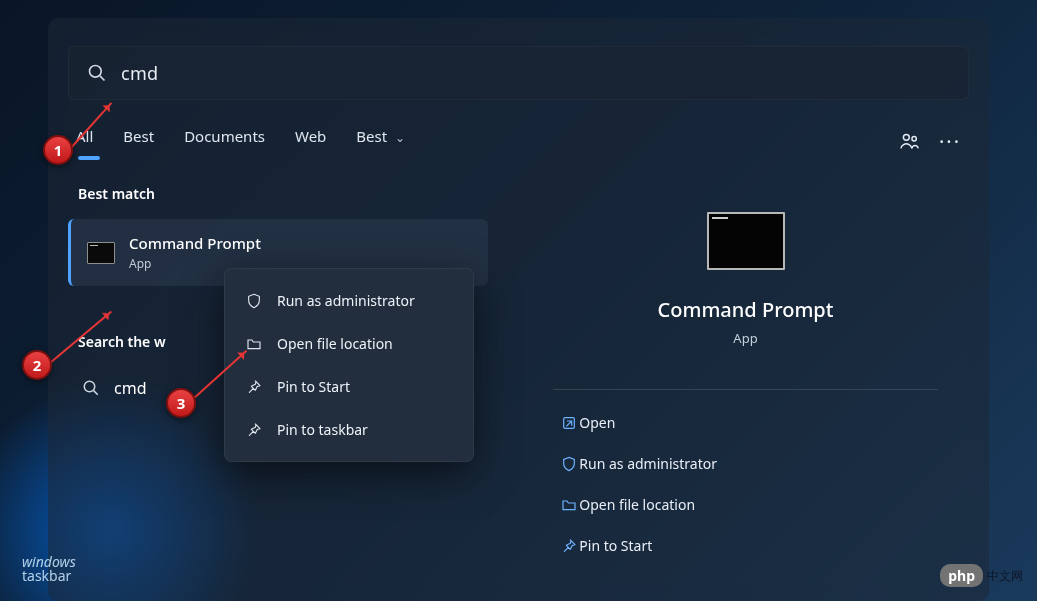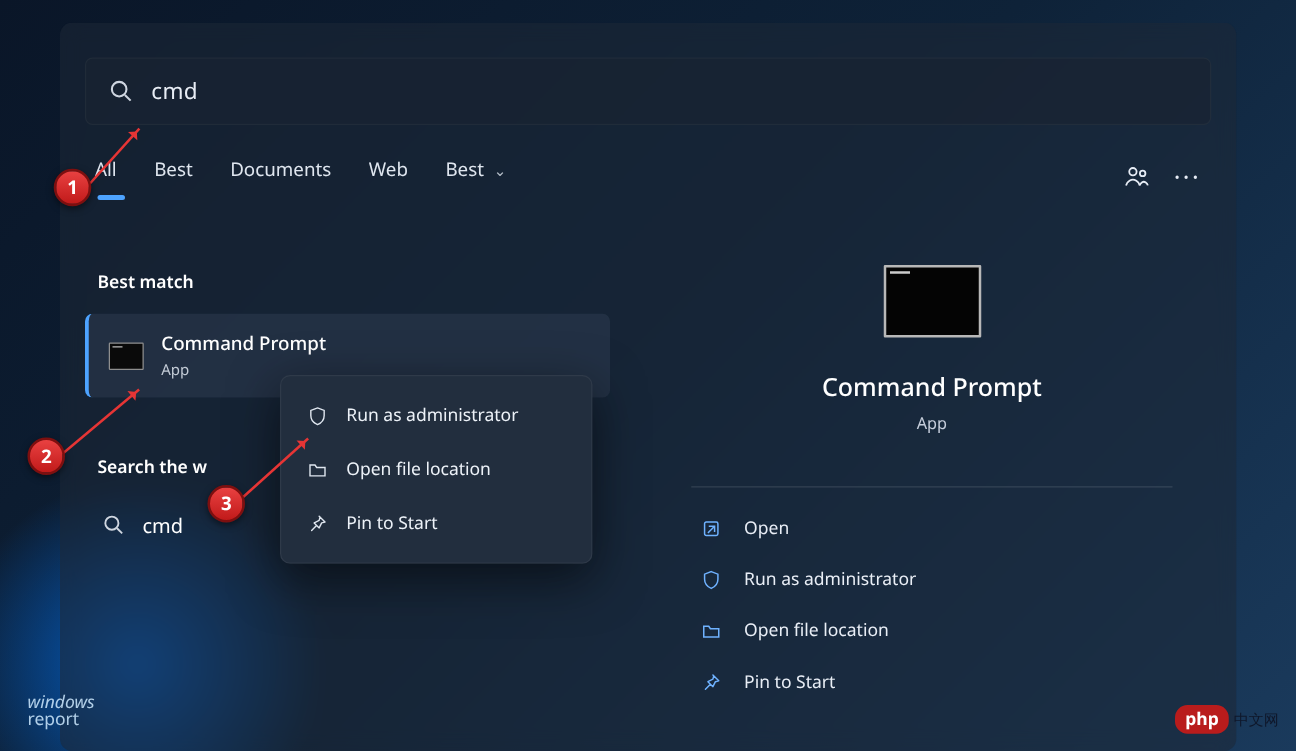--- a/index.html
+++ b/index.html
@@ -24,21 +24,21 @@
   .tabs-row { display: flex; align-items: center; margin-top: 26px; padding: 0 8px; }
   .tabs { display: flex; gap: 30px; }
   .tab { font-size: 15px; color: #dfe6ef; position: relative; padding-bottom: 10px; cursor: pointer; }
   .tab.active::after { content:""; position: absolute; left: 2px; bottom: -4px; width: 22px; height: 4px;
     background: #4da3ff; border-radius: 3px; }
   .tab .chev { margin-left: 4px; font-size: 12px; opacity: .8; }
   .tabs-spacer { flex: 1; }
   .tab-icon-btn { color: #e6ecf5; margin-left: 18px; cursor: pointer; display:flex; align-items:center; }
 
   .columns { display: flex; gap: 34px; margin-top: 28px; }
-  .left-col { flex: 0 0 420px; position: relative; margin-top: 32px; }
+  .left-col { flex: 0 0 420px; position: relative; }
   .right-col { flex: 1; display: flex; flex-direction: column; align-items: center; padding-top: 4px; }
 
   .section-label { font-weight: 600; font-size: 14px; margin: 0 0 16px 10px; }
 
   .result-card { background: rgba(45,60,80,0.55); border-radius: 6px; padding: 14px 16px;
     display: flex; align-items: center; gap: 14px; position: relative; border-left: 3px solid #4da3ff; }
   .cmd-thumb { width: 28px; height: 22px; background: #0a0a0a; border: 1px solid #8e8e8e;
     border-radius: 1px; position: relative; }
   .cmd-thumb::before { content:""; position:absolute; top:2px; left:2px; width: 8px; height: 1px; background:#bbb; }
   .result-title { font-size: 15px; font-weight: 500; }
@@ -62,30 +62,30 @@
   .arrow { position: absolute; height: 2px; background: #e63535; transform-origin: left center; z-index: 29; }
   .arrow::after { content:""; position:absolute; right:-2px; top:-4px; border: 5px solid transparent; border-left-color:#e63535; }
 
   .preview-thumb { width: 78px; height: 58px; background: #040404; border: 2px solid #b8b8b8;
     border-radius: 1px; margin-top: 24px; position: relative; }
   .preview-thumb::before { content:""; position:absolute; top:3px; left:3px; width: 16px; height: 2px; background:#ccc; }
   .preview-title { font-size: 20px; font-weight: 500; margin-top: 26px; }
   .preview-sub { font-size: 13px; color: #c6cedb; margin-top: 6px; }
   .divider { width: 86%; height: 1px; background: rgba(255,255,255,0.12); margin-top: 42px; }
   .action-list { width: 86%; margin-top: 12px; }
-  .action { display: flex; align-items: center; gap: 16px; padding: 11px 6px; font-size: 14px;
+  .action { display: flex; align-items: center; padding: 11px 6px; font-size: 14px;
     color: #e9eef6; cursor: pointer; border-radius: 4px; }
   .a-icon { width: 20px; display: flex; justify-content: center; color: #6fb2ff; }
 
   .watermark-wr { position: absolute; left: 22px; bottom: 18px; font-size: 14px; line-height: 1;
     color: #cfeaff; opacity: .85; z-index: 40; }
   .watermark-wr .w1 { font-style: italic; margin-top: 29px; }
   .watermark-php { position: absolute; right: 14px; bottom: 14px; z-index: 40;
     font-size: 14px; font-family: Arial, sans-serif; display:flex; align-items:center; gap:4px; }
-  .watermark-php .pill { background:#b91c1c; color:#fff; padding:2px 8px; border-radius: 10px; font-weight:700; }
+  .watermark-php .pill { background:#737373; color:#fff; padding:2px 8px; border-radius: 10px; font-weight:700; }
   .watermark-php .cn { color:#0f172a; font-size: 12px; }
 
   svg { display: block; }
 </style>
 </head>
 <body>
 
 <div class="bg-accent"></div>
 
 <div class="panel">
@@ -170,20 +170,28 @@
           <span>Open file location</span>
         </div>
         <div class="menu-item">
           <span class="mi-icon">
             <svg width="16" height="16" viewBox="0 0 24 24" fill="none" stroke="currentColor" stroke-width="1.7">
                 <path d="M14 3l7 7-4 1-3 6-3-3-6 6 6-6-3-3 6-3 1-4z" stroke-linejoin="round"></path>
               </svg>
           </span>
           <span>Pin to Start</span>
         </div>
+        <div class="menu-item">
+          <span class="mi-icon">
+            <svg width="16" height="16" viewBox="0 0 24 24" fill="none" stroke="currentColor" stroke-width="1.7">
+                <path d="M14 3l7 7-4 1-3 6-3-3-6 6 6-6-3-3 6-3 1-4z" stroke-linejoin="round"></path>
+              </svg>
+          </span>
+          <span>Pin to taskbar</span>
+        </div>
       </div>
     </div>
 
     <div class="right-col">
       <div class="preview-thumb"></div>
       <div class="preview-title">Command Prompt</div>
       <div class="preview-sub">App</div>
       <div class="divider"></div>
       <div class="action-list">
         <div class="action">
@@ -235,18 +243,18 @@
   </div>
 <div class="arrow" style="left:50px; top:362px; width:80px; transform:rotate(-40deg);"></div>
 
 <div class="badge" style="left:166px; top:388px;">
     <span>3</span>
   </div>
 <div class="arrow" style="left:193px; top:398px; width:72px; transform:rotate(-42deg);"></div>
 
 <div class="watermark-wr">
   <div class="w1">windows</div>
-  <div>report</div>
+  <div>taskbar</div>
 </div>
 <div class="watermark-php">
   <span class="pill">php</span>
   <span class="cn">中文网</span>
 </div>
 
 </body></html>

